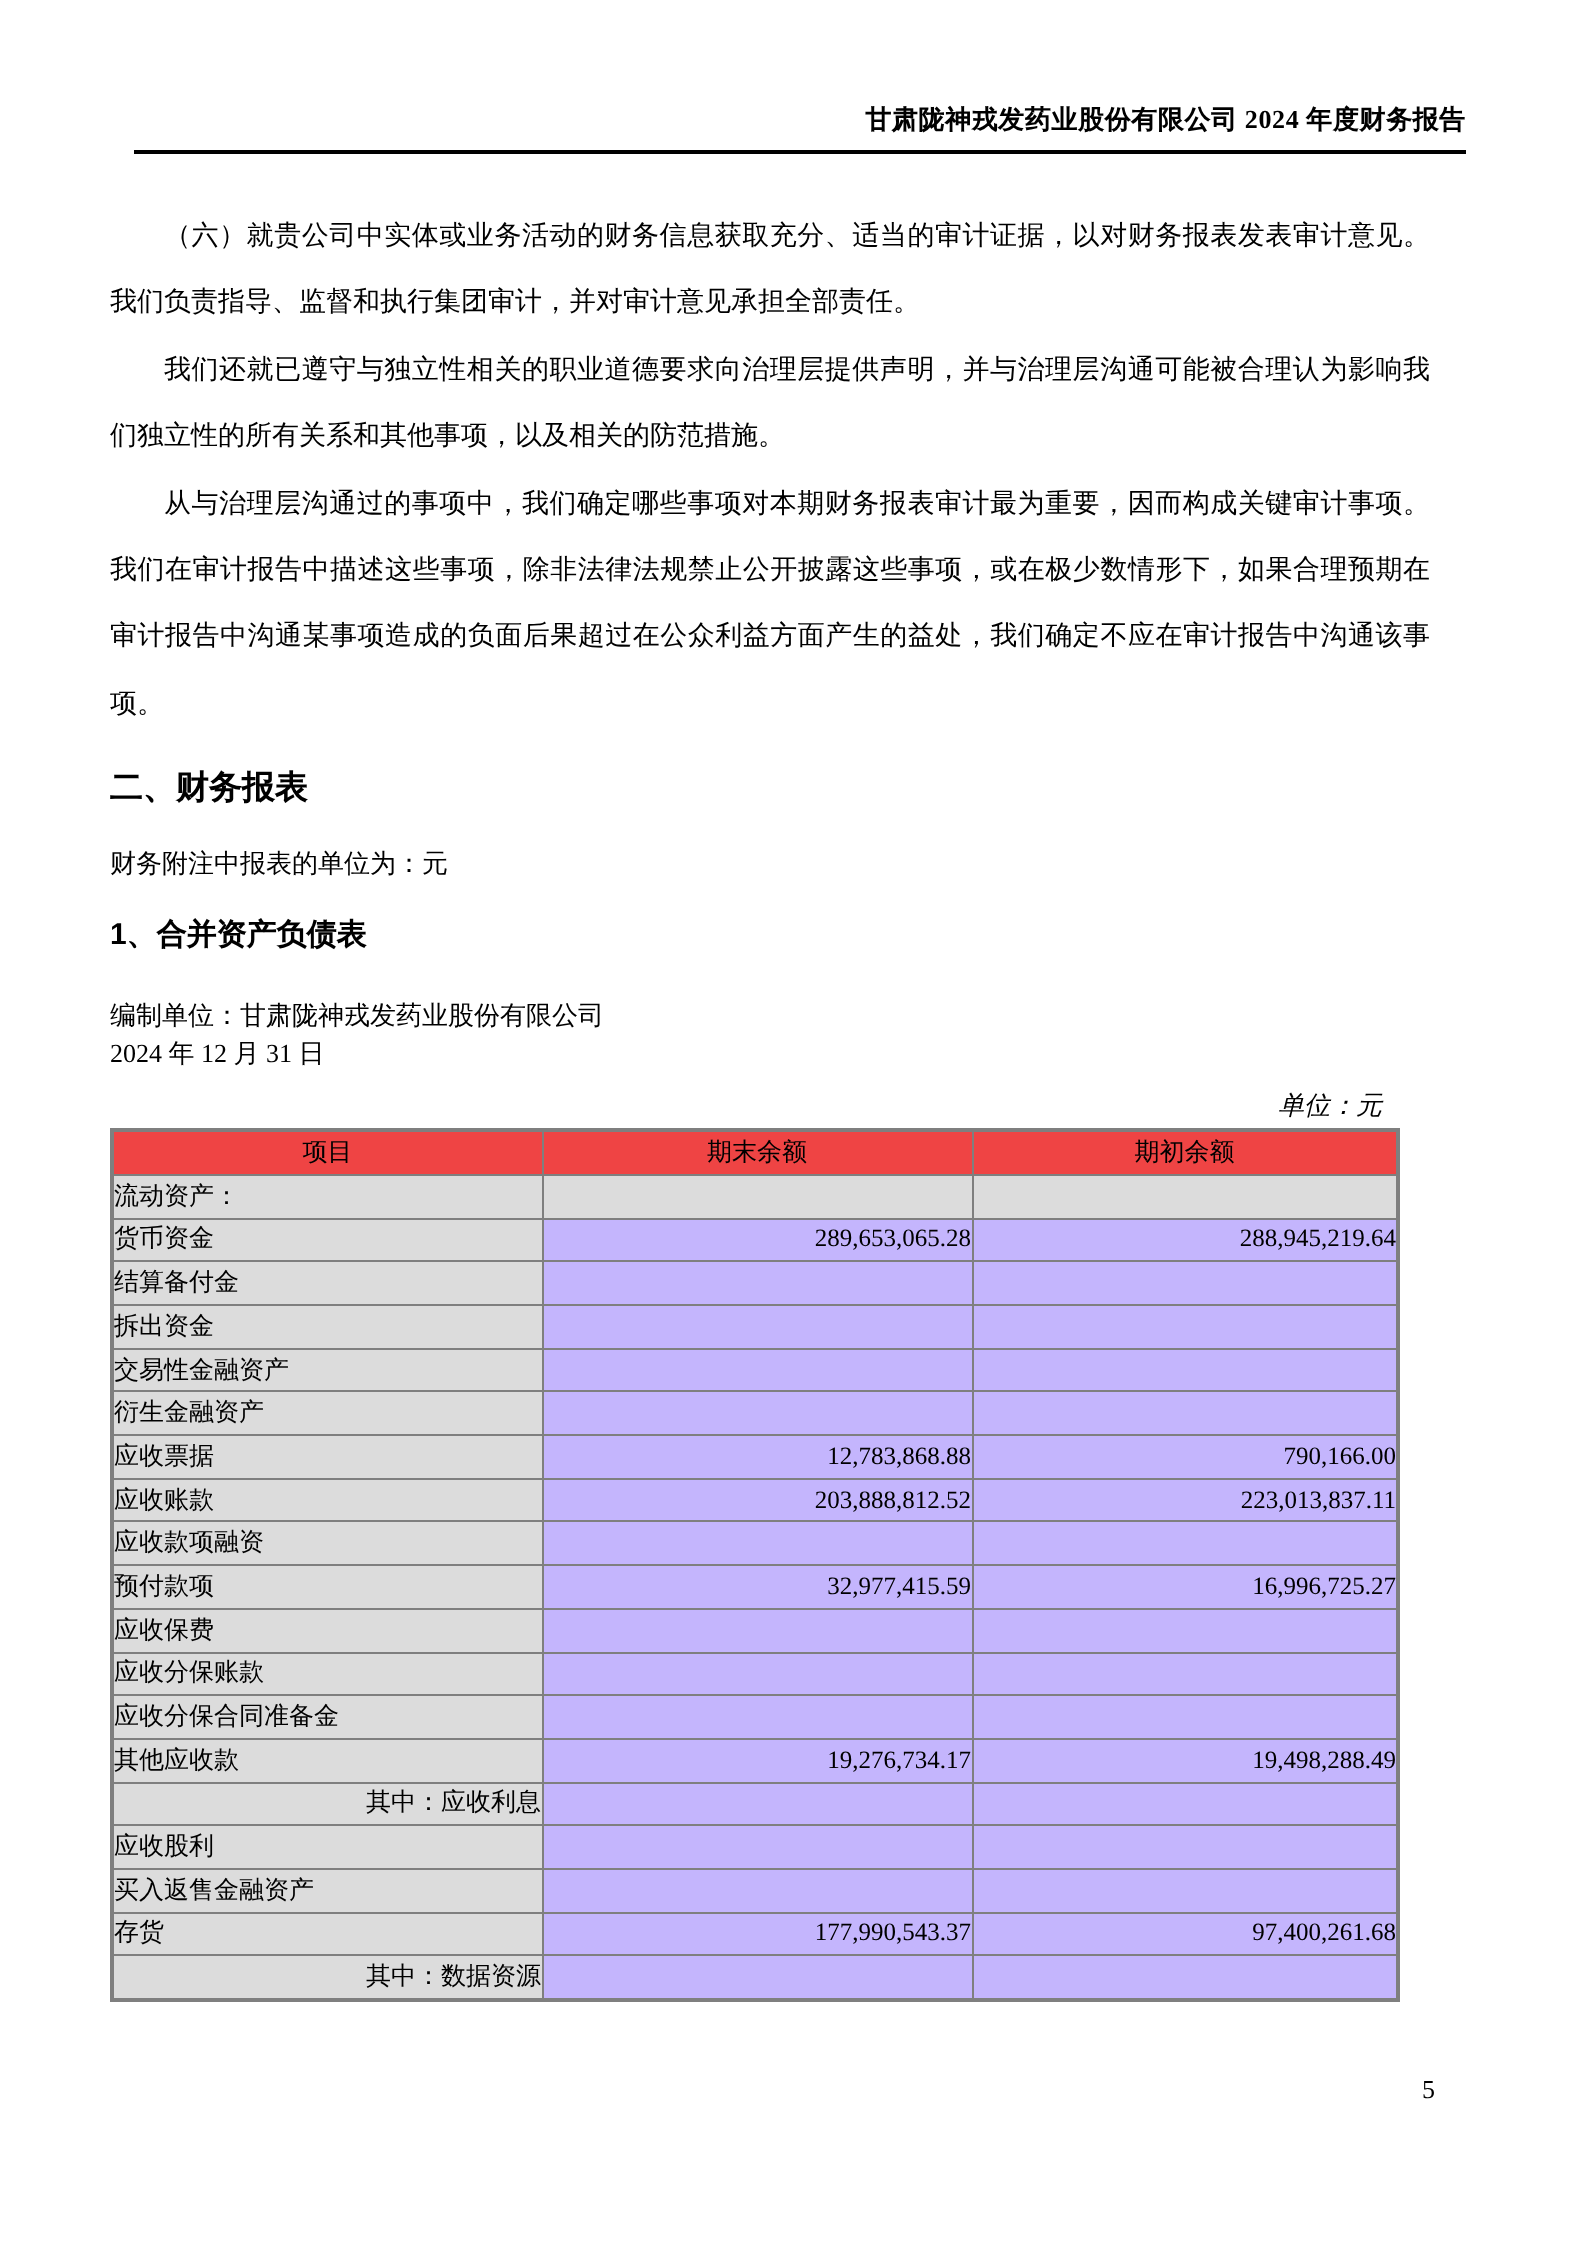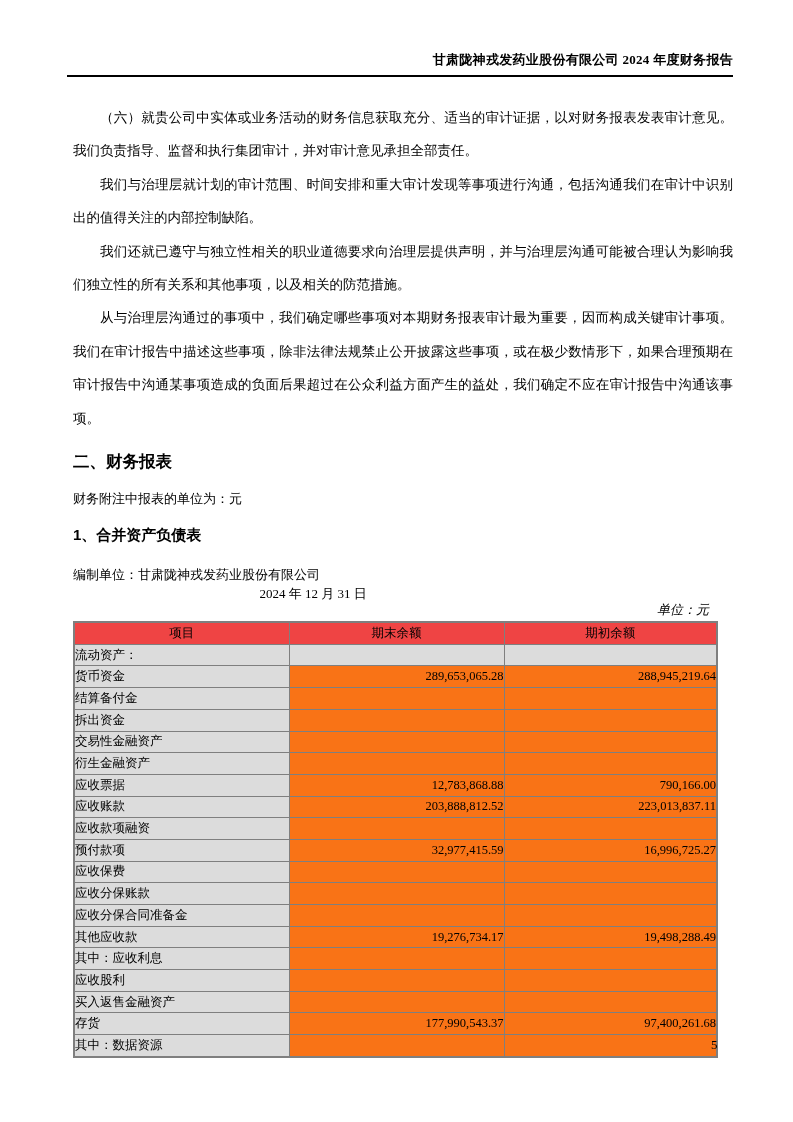--- a/index.html
+++ b/index.html
@@ -30,21 +30,21 @@
     position: absolute;
     top: 75px;
     left: 67px;
     width: 666px;
     height: 2px;
     background: #000000;
   }
   .content {
     position: absolute;
     top: 101px;
-    left: 73px;
+    left: 55px;
     width: 660px;
   }
   .para {
     margin: 0;
     font-size: 13.5px;
     line-height: 33.4px;
     text-indent: 2em;
     text-align: justify;
   }
   .sec-heading {
@@ -65,24 +65,24 @@
     font-weight: bold;
     line-height: 22px;
     font-family: "Liberation Sans", "DejaVu Sans", sans-serif;
   }
   .prepared-by {
     margin: 20px 0 0 0;
     font-size: 13px;
     line-height: 17px;
   }
   .statement-date {
-    margin: 2px 0 0 0;
+    margin: 2px 0 10px 0;
     font-size: 13px;
     line-height: 17px;
-    text-align: center;
+    text-align: left;
     padding-right: 180px;
   }
   .unit-label {
     margin: 0;
     font-size: 13px;
     line-height: 16px;
     text-align: right;
     padding-right: 24px;
     font-style: italic;
   }
@@ -108,46 +108,45 @@
     text-align: center;
   }
   td.item-cell {
     background: #dcdcdc;
     text-align: left;
     padding-left: 8px;
   }
   td.val-cell {
     text-align: right;
     padding-right: 10px;
-    background: #f97316;
+    background: #c4b5fd;
   }
   tr.section-row td.val-cell {
     background: #dcdcdc;
   }
   td.i1 { padding-left: 21px; }
-  td.i2 { padding-left: 33px; }
+  td.i2 { padding-left: 33px; text-align: right; }
   td.i3 { padding-left: 57px; }
   .page-number {
     position: absolute;
     top: 1037px;
     left: 711px;
     font-size: 13px;
   }
 </style>
 </head>
 <body>
 
 <div class="page">
 
   <div class="doc-header">甘肃陇神戎发药业股份有限公司 2024 年度财务报告</div>
   <div class="doc-header-rule"></div>
 
   <div class="content">
     <p class="para">（六）就贵公司中实体或业务活动的财务信息获取充分、适当的审计证据，以对财务报表发表审计意见。我们负责指导、监督和执行集团审计，并对审计意见承担全部责任。</p>
-    <p class="para">我们与治理层就计划的审计范围、时间安排和重大审计发现等事项进行沟通，包括沟通我们在审计中识别出的值得关注的内部控制缺陷。</p>
     <p class="para">我们还就已遵守与独立性相关的职业道德要求向治理层提供声明，并与治理层沟通可能被合理认为影响我们独立性的所有关系和其他事项，以及相关的防范措施。</p>
     <p class="para">从与治理层沟通过的事项中，我们确定哪些事项对本期财务报表审计最为重要，因而构成关键审计事项。我们在审计报告中描述这些事项，除非法律法规禁止公开披露这些事项，或在极少数情形下，如果合理预期在审计报告中沟通某事项造成的负面后果超过在公众利益方面产生的益处，我们确定不应在审计报告中沟通该事项。</p>
 
     <div class="sec-heading">二、财务报表</div>
     <div class="unit-note">财务附注中报表的单位为：元</div>
 
     <div class="sub-heading">1、合并资产负债表</div>
     <div class="prepared-by">编制单位：甘肃陇神戎发药业股份有限公司</div>
     <div class="statement-date">2024 年 12 月 31 日</div>
     <div class="unit-label">单位：元</div>

